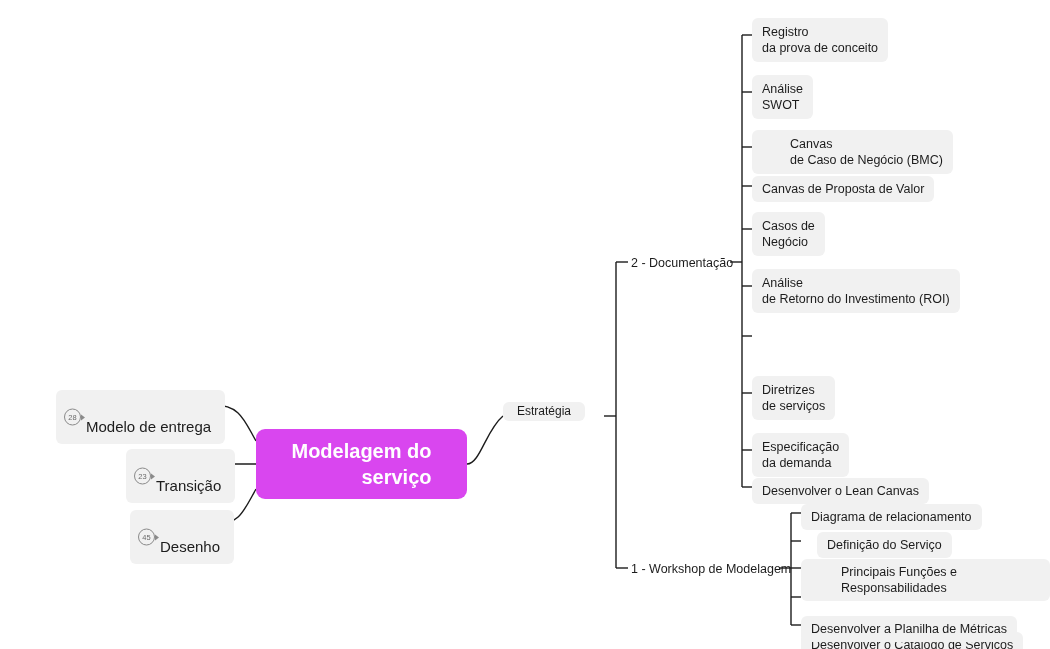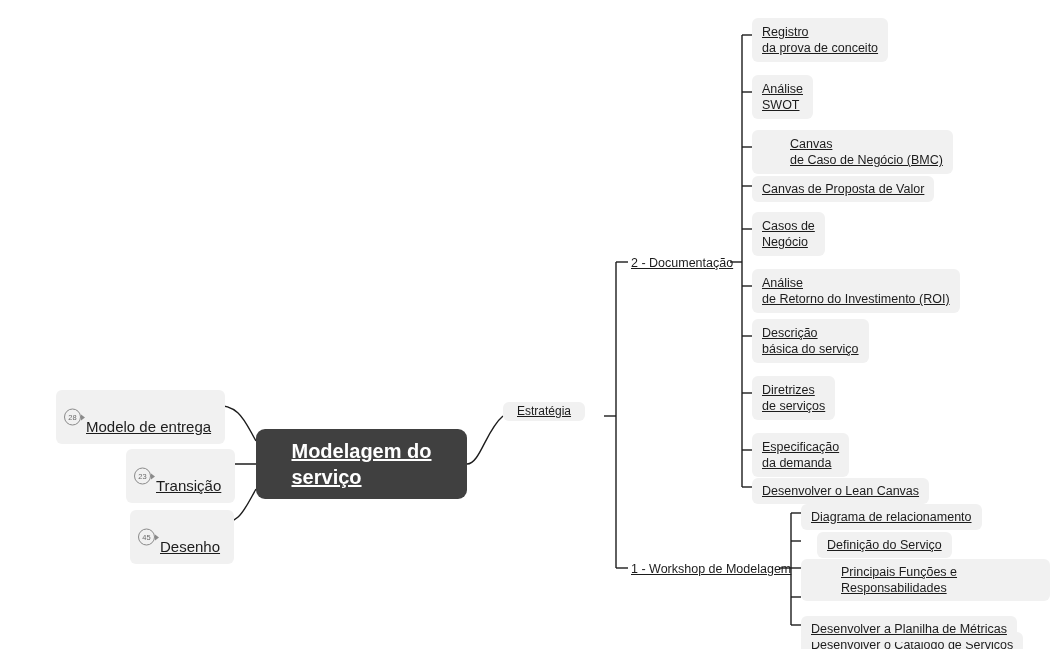--- a/index.html
+++ b/index.html
@@ -28,29 +28,28 @@
   .node {
     position: absolute;
     box-sizing: border-box;
     background: #f1f1f1;
     border-radius: 6px;
     color: #1c1c1c;
     font-size: 13.5px;
     line-height: 17px;
     padding: 7px 12px;
     white-space: pre-line;
-    text-decoration: underline;
   }
   .node.center {
-    background: #404040;
+    background: #d946ef;
     color: #ffffff;
     font-size: 20px;
     font-weight: bold;
     line-height: 26px;
-    text-align: left;
+    text-align: right;
     border-radius: 9px;
     padding: 0;
     display: flex;
     align-items: center;
     justify-content: center;
   }
   .node.strategy {
     font-size: 12px;
     line-height: 19px;
     padding: 0 14px;
@@ -167,22 +166,20 @@
 da prova de conceito</div>
   <div class="node sub" style="left:752px; top:75px;">Análise
 SWOT</div>
   <div class="node sub" style="left:752px; top:130px;padding-left:38px;">Canvas
 de Caso de Negócio (BMC)</div>
   <div class="node leaf" style="left:752px; top:176px;">Canvas de Proposta de Valor</div>
   <div class="node sub" style="left:752px; top:212px;">Casos de
 Negócio</div>
   <div class="node sub" style="left:752px; top:269px;">Análise
 de Retorno do Investimento (ROI)</div>
-  <div class="node sub" style="left:752px; top:319px;">Descrição
-básica do serviço</div>
   <div class="node sub" style="left:752px; top:376px;">Diretrizes
 de serviços</div>
   <div class="node sub" style="left:752px; top:433px;">Especificação
 da demanda</div>
   <div class="node leaf" style="left:752px; top:478px;">Desenvolver o Lean Canvas</div>
 
   <div class="node leaf" style="left:801px; top:504px;">Diagrama de relacionamento</div>
   <div class="node leaf" style="left:817px; top:532px;">Definição do Serviço</div>
   <div class="node leaf" style="left:801px; top:559px;padding-left:40px;">Principais Funções e Responsabilidades</div>
   <div class="node leaf" style="left:801px; top:588px;margin-top:44px;">Desenvolver o Catálogo de Serviços</div>

